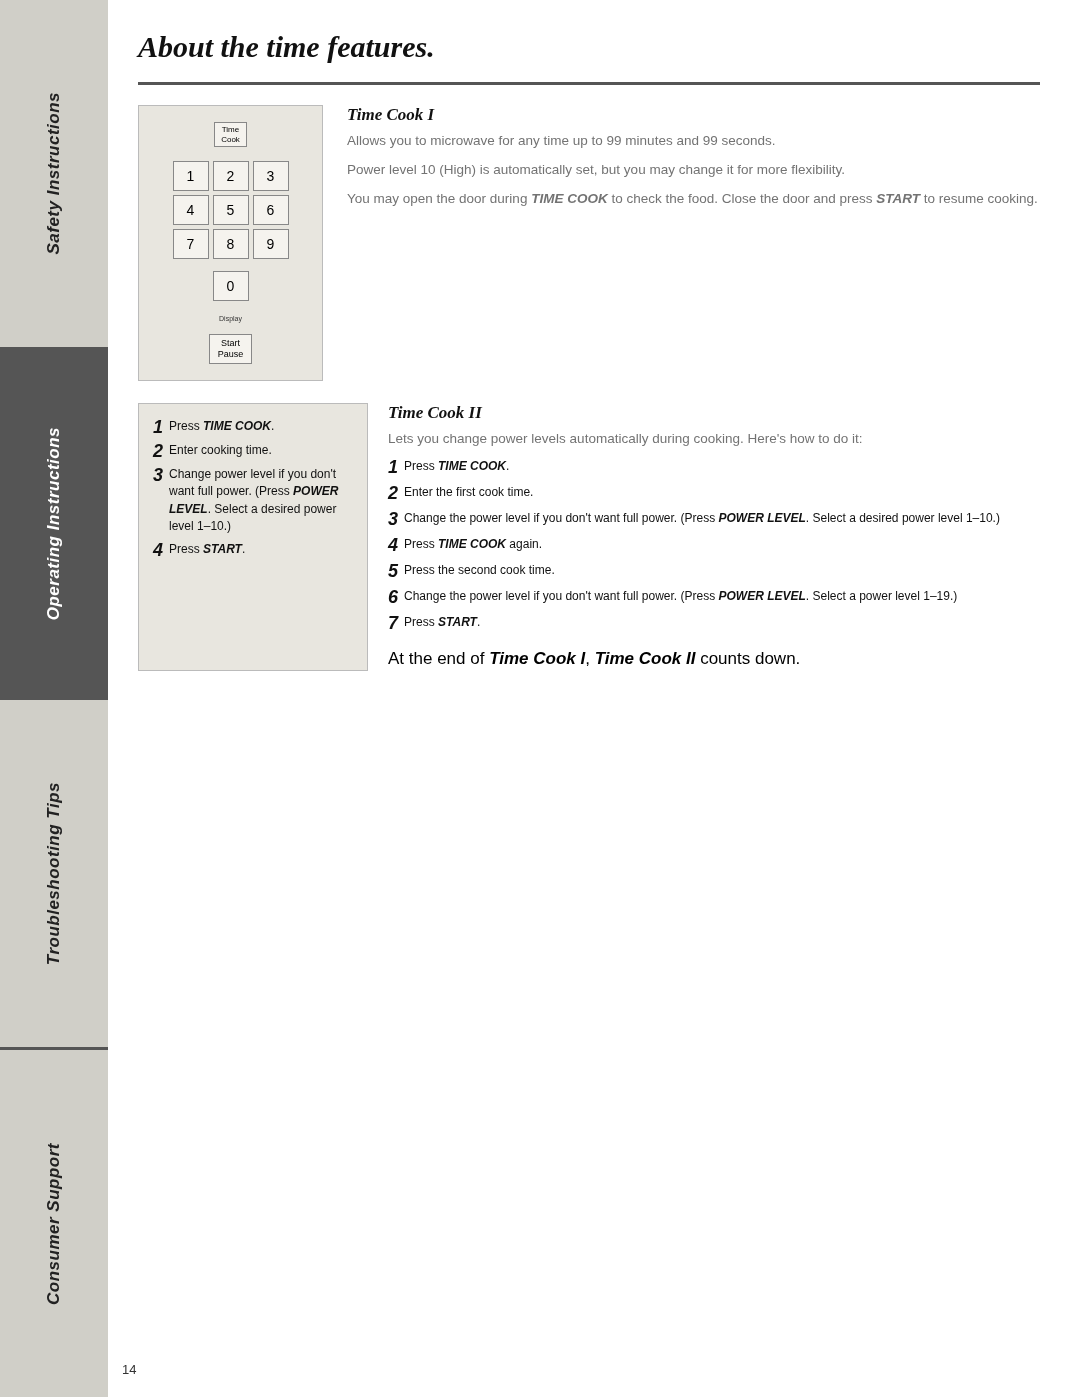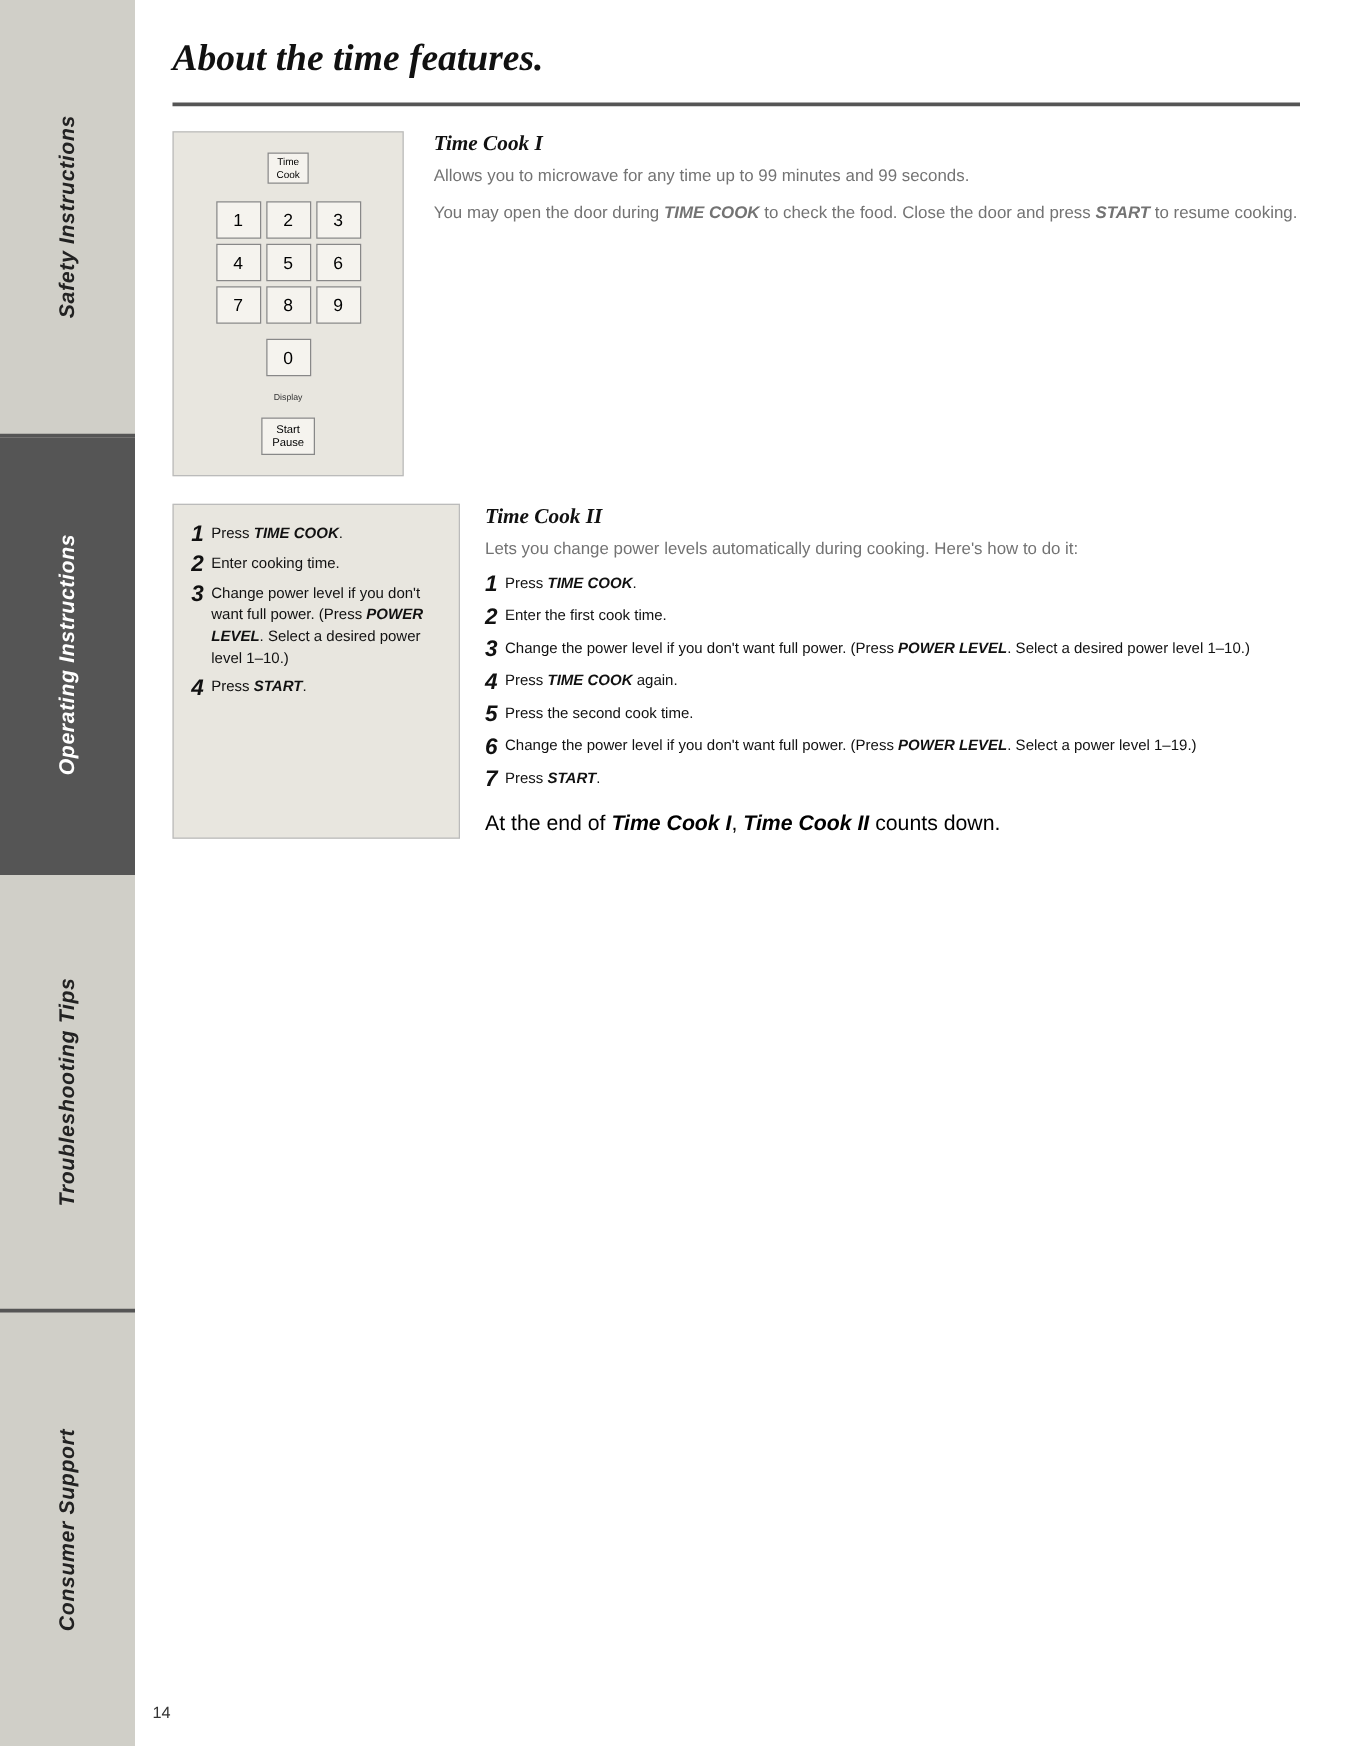--- a/index.html
+++ b/index.html
@@ -305,20 +305,21 @@
       <div class="key-display-label">Display</div>
       <div class="key-start-btn">
         <div>Start</div>
         <div>Pause</div>
       </div>
     </div>
 
     <div class="description-col">
       <div class="section-title">Time Cook I</div>
       <p class="section-text">Allows you to microwave for any time up to 99 minutes and 99 seconds.</p>
+      <p class="section-text">Power level 10 (High) is automatically set, but you may change it for more flexibility.</p>
       <p class="section-text">
         <span>You may open the door during </span><span class="bold-italic">TIME COOK</span><span> to check the food. Close the door and press </span><span class="bold-italic">START</span><span> to resume cooking.</span>
       </p>
     </div>
   </div>
 
   <div class="steps-area">
 
     <div class="steps-box">
 

